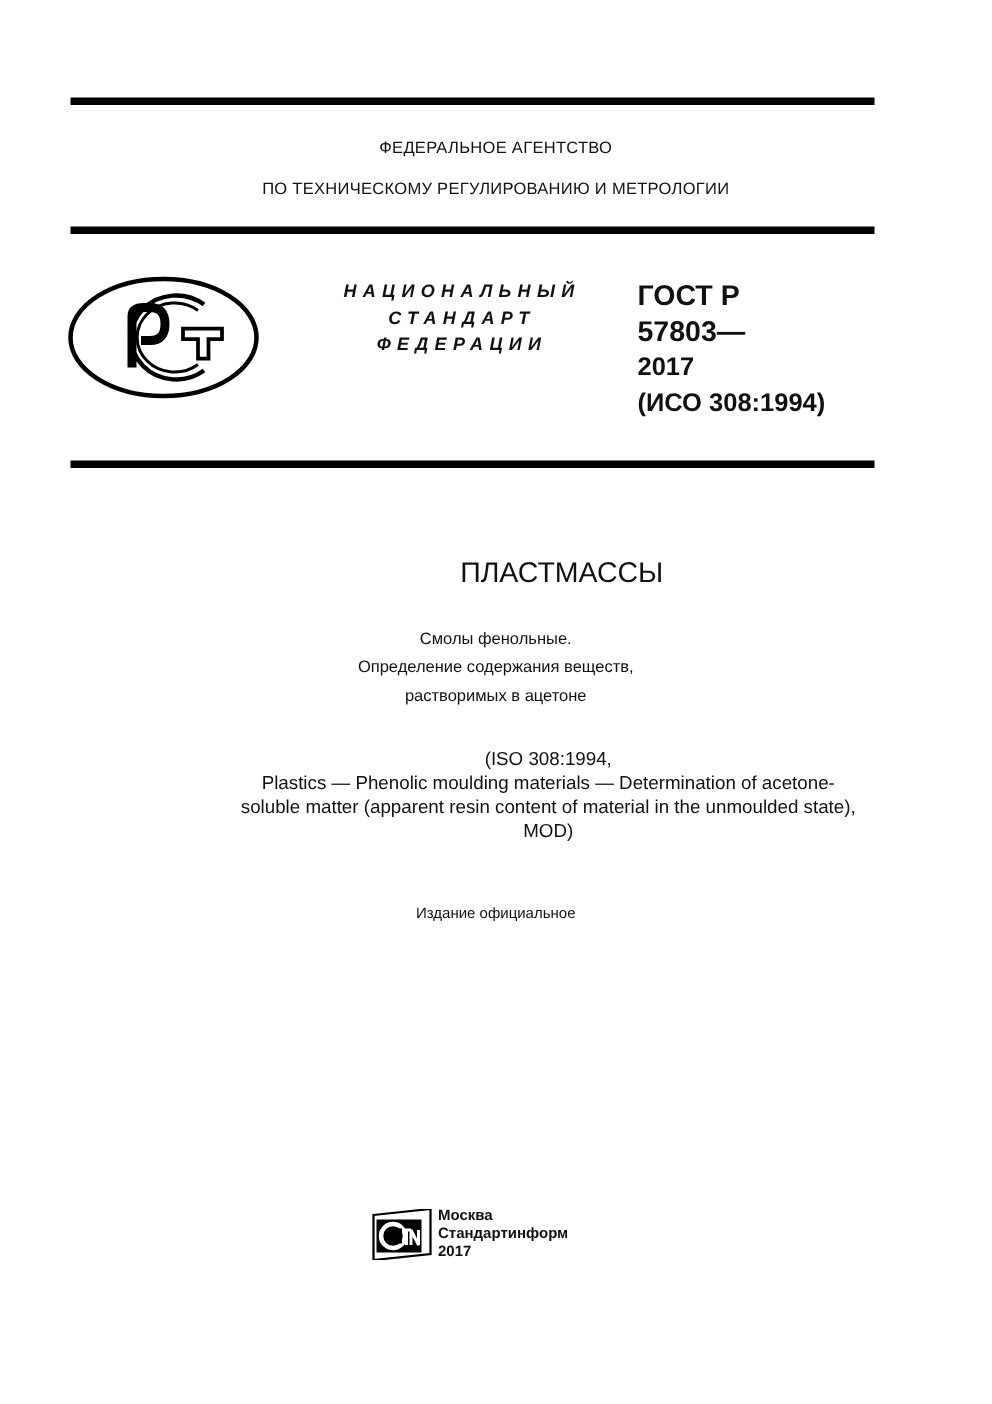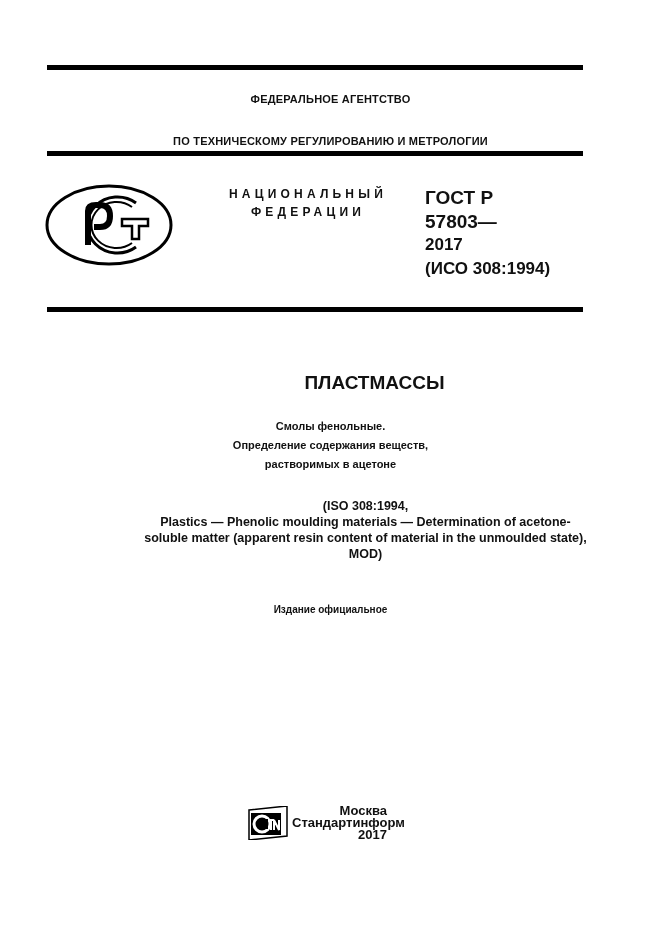--- a/index.html
+++ b/index.html
@@ -1,50 +1,51 @@
 <!DOCTYPE html>
 <html><head>
 <meta charset="utf-8">
 <style>
   html, body { margin:0; padding:0; background:#ffffff; }
   body { width:661px; height:936px; position:relative; overflow:hidden; color:#111; font-family:"Liberation Sans", sans-serif; }
   .rule { position:absolute; left:47px; width:536px; height:5px; background:#000; }
-  .center { position:absolute; left:0; width:661px; text-align:center; font-weight:bold; }
+  .center { position:absolute; left:0; width:661px; text-align:center; font-weight:normal; }
   .agency { font-size:11px; letter-spacing:0.2px; }
-  .spaced { position:absolute; font-weight:bold; font-size:12px; letter-spacing:4.2px; text-align:center; width:240px; left:188px; line-height:17.5px; }
+  .spaced { position:absolute; font-weight:bold; font-size:12px; letter-spacing:4.2px; text-align:center; width:240px; left:188px; line-height:17.5px;font-style:italic; }
   .gost { position:absolute; left:425px; top:186px; font-weight:bold; font-size:19px; line-height:23.5px; }
   .gost .small { font-size:17px; }
   .title { font-size:19px;padding-left:44px; }
   .subtitle { font-size:11px; line-height:19px; }
   .iso { font-size:12.5px; line-height:16px; }
   .edition { font-size:10px; }
-  .pub { position:absolute; left:292px; top:805px; width:95px; text-align:right; font-weight:bold; font-size:13px; line-height:12px; }
+  .pub { position:absolute; left:292px; top:805px; width:95px; text-align:left; font-weight:bold; font-size:10px; line-height:12px; }
   svg { position:absolute; }
 </style>
 </head>
 <body>
 
 <div class="rule" style="top:65px;"></div>
 <div class="center agency" style="top:93px;">ФЕДЕРАЛЬНОЕ АГЕНТСТВО</div>
-<div class="center agency" style="top:120px;margin-top:15px;">ПО ТЕХНИЧЕСКОМУ РЕГУЛИРОВАНИЮ И МЕТРОЛОГИИ</div>
+<div class="center agency" style="top:120px;">ПО ТЕХНИЧЕСКОМУ РЕГУЛИРОВАНИЮ И МЕТРОЛОГИИ</div>
 <div class="rule" style="top:151px;"></div>
 
 <svg width="130" height="84" viewBox="0 0 130 84" style="left:44px;top:183px;">
   <ellipse cx="65" cy="42" rx="62" ry="39" fill="none" stroke="#000" stroke-width="3"></ellipse>
 
   <path d="M92 20 A30 28 0 1 0 92 64" fill="none" stroke="#000" stroke-width="3"></path>
   <path d="M88 24 A25 23 0 1 0 88 60" fill="none" stroke="#000" stroke-width="2"></path>
 
   <path d="M44 62 L44 28 Q44 22 52 22 L56 22 Q66 22 66 33 Q66 44 56 44 L50 44" fill="none" stroke="#000" stroke-width="6"></path>
 
   <path d="M78 36 L104 36 L104 43 L95 43 L95 56 L88 56 L88 43 L78 43 Z" fill="#fff" stroke="#000" stroke-width="2.5"></path>
 </svg>
 
 <div class="spaced" style="top:186px;">
   <div>НАЦИОНАЛЬНЫЙ</div>
+  <div>СТАНДАРТ</div>
   <div>ФЕДЕРАЦИИ</div>
 </div>
 
 <div class="gost">
   <div>ГОСТ Р</div>
   <div>57803—</div>
   <div class="small">2017</div>
   <div class="small">(ИСО 308:1994)</div>
 </div>
 

